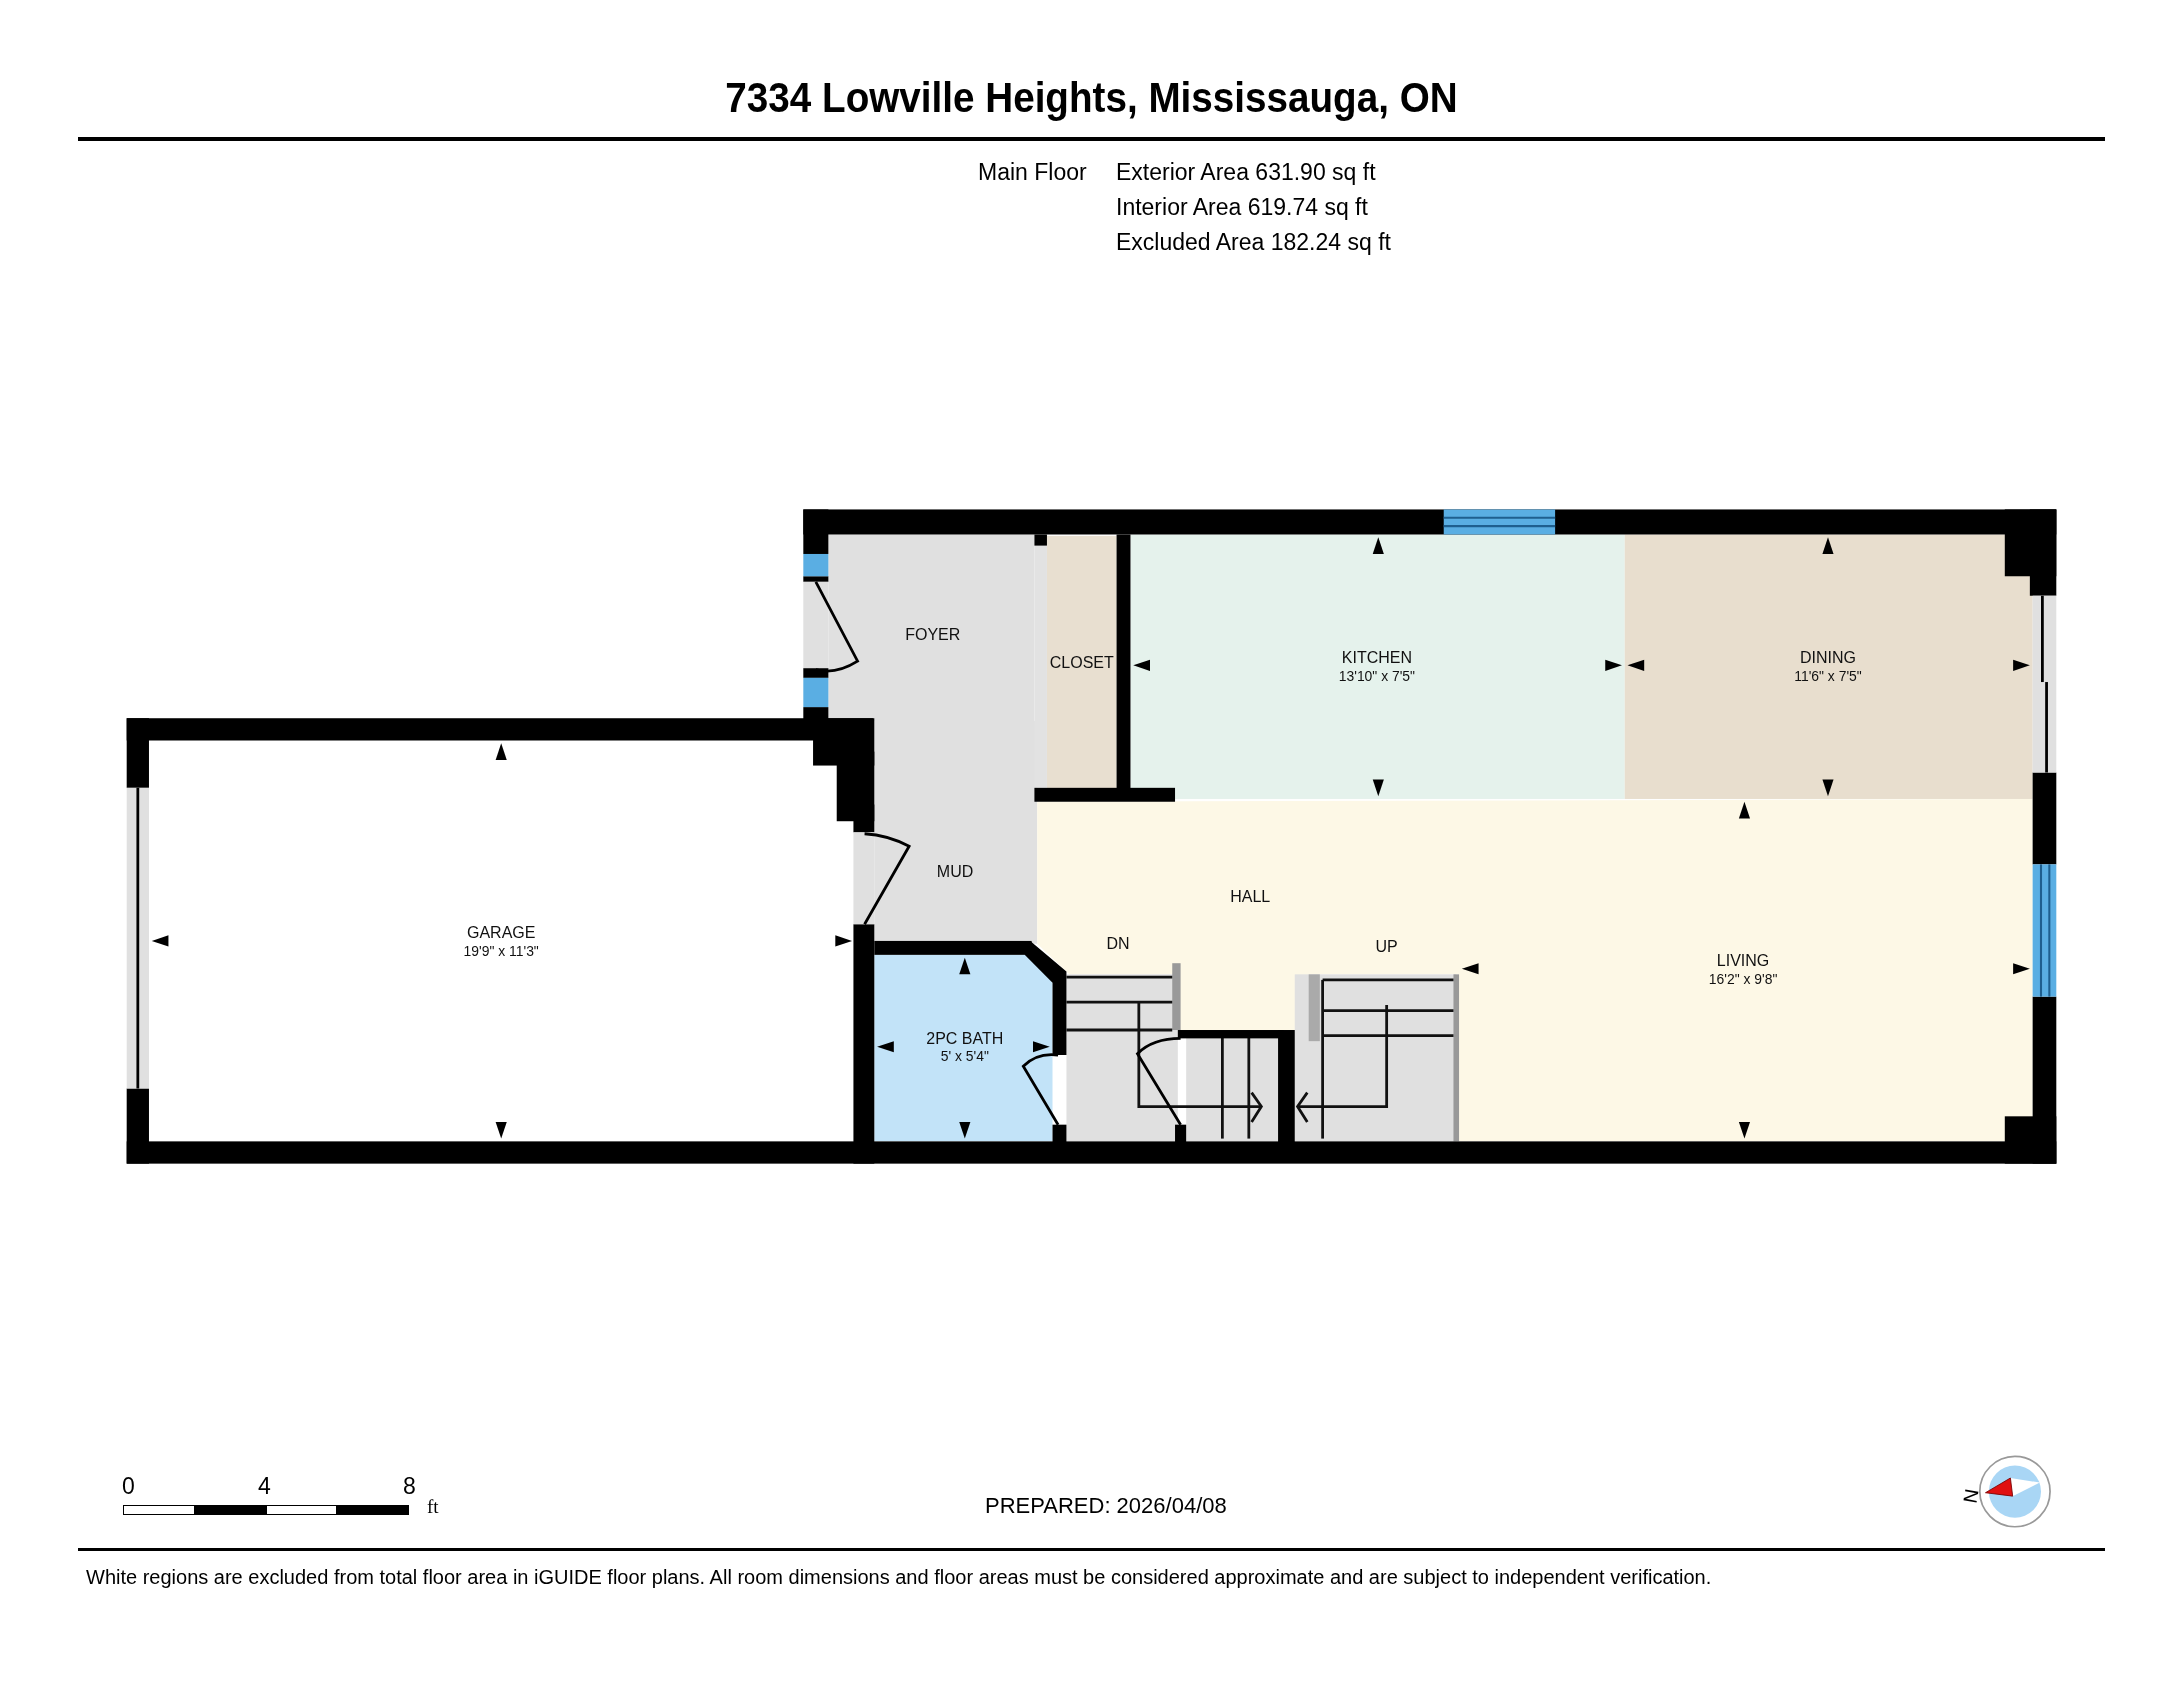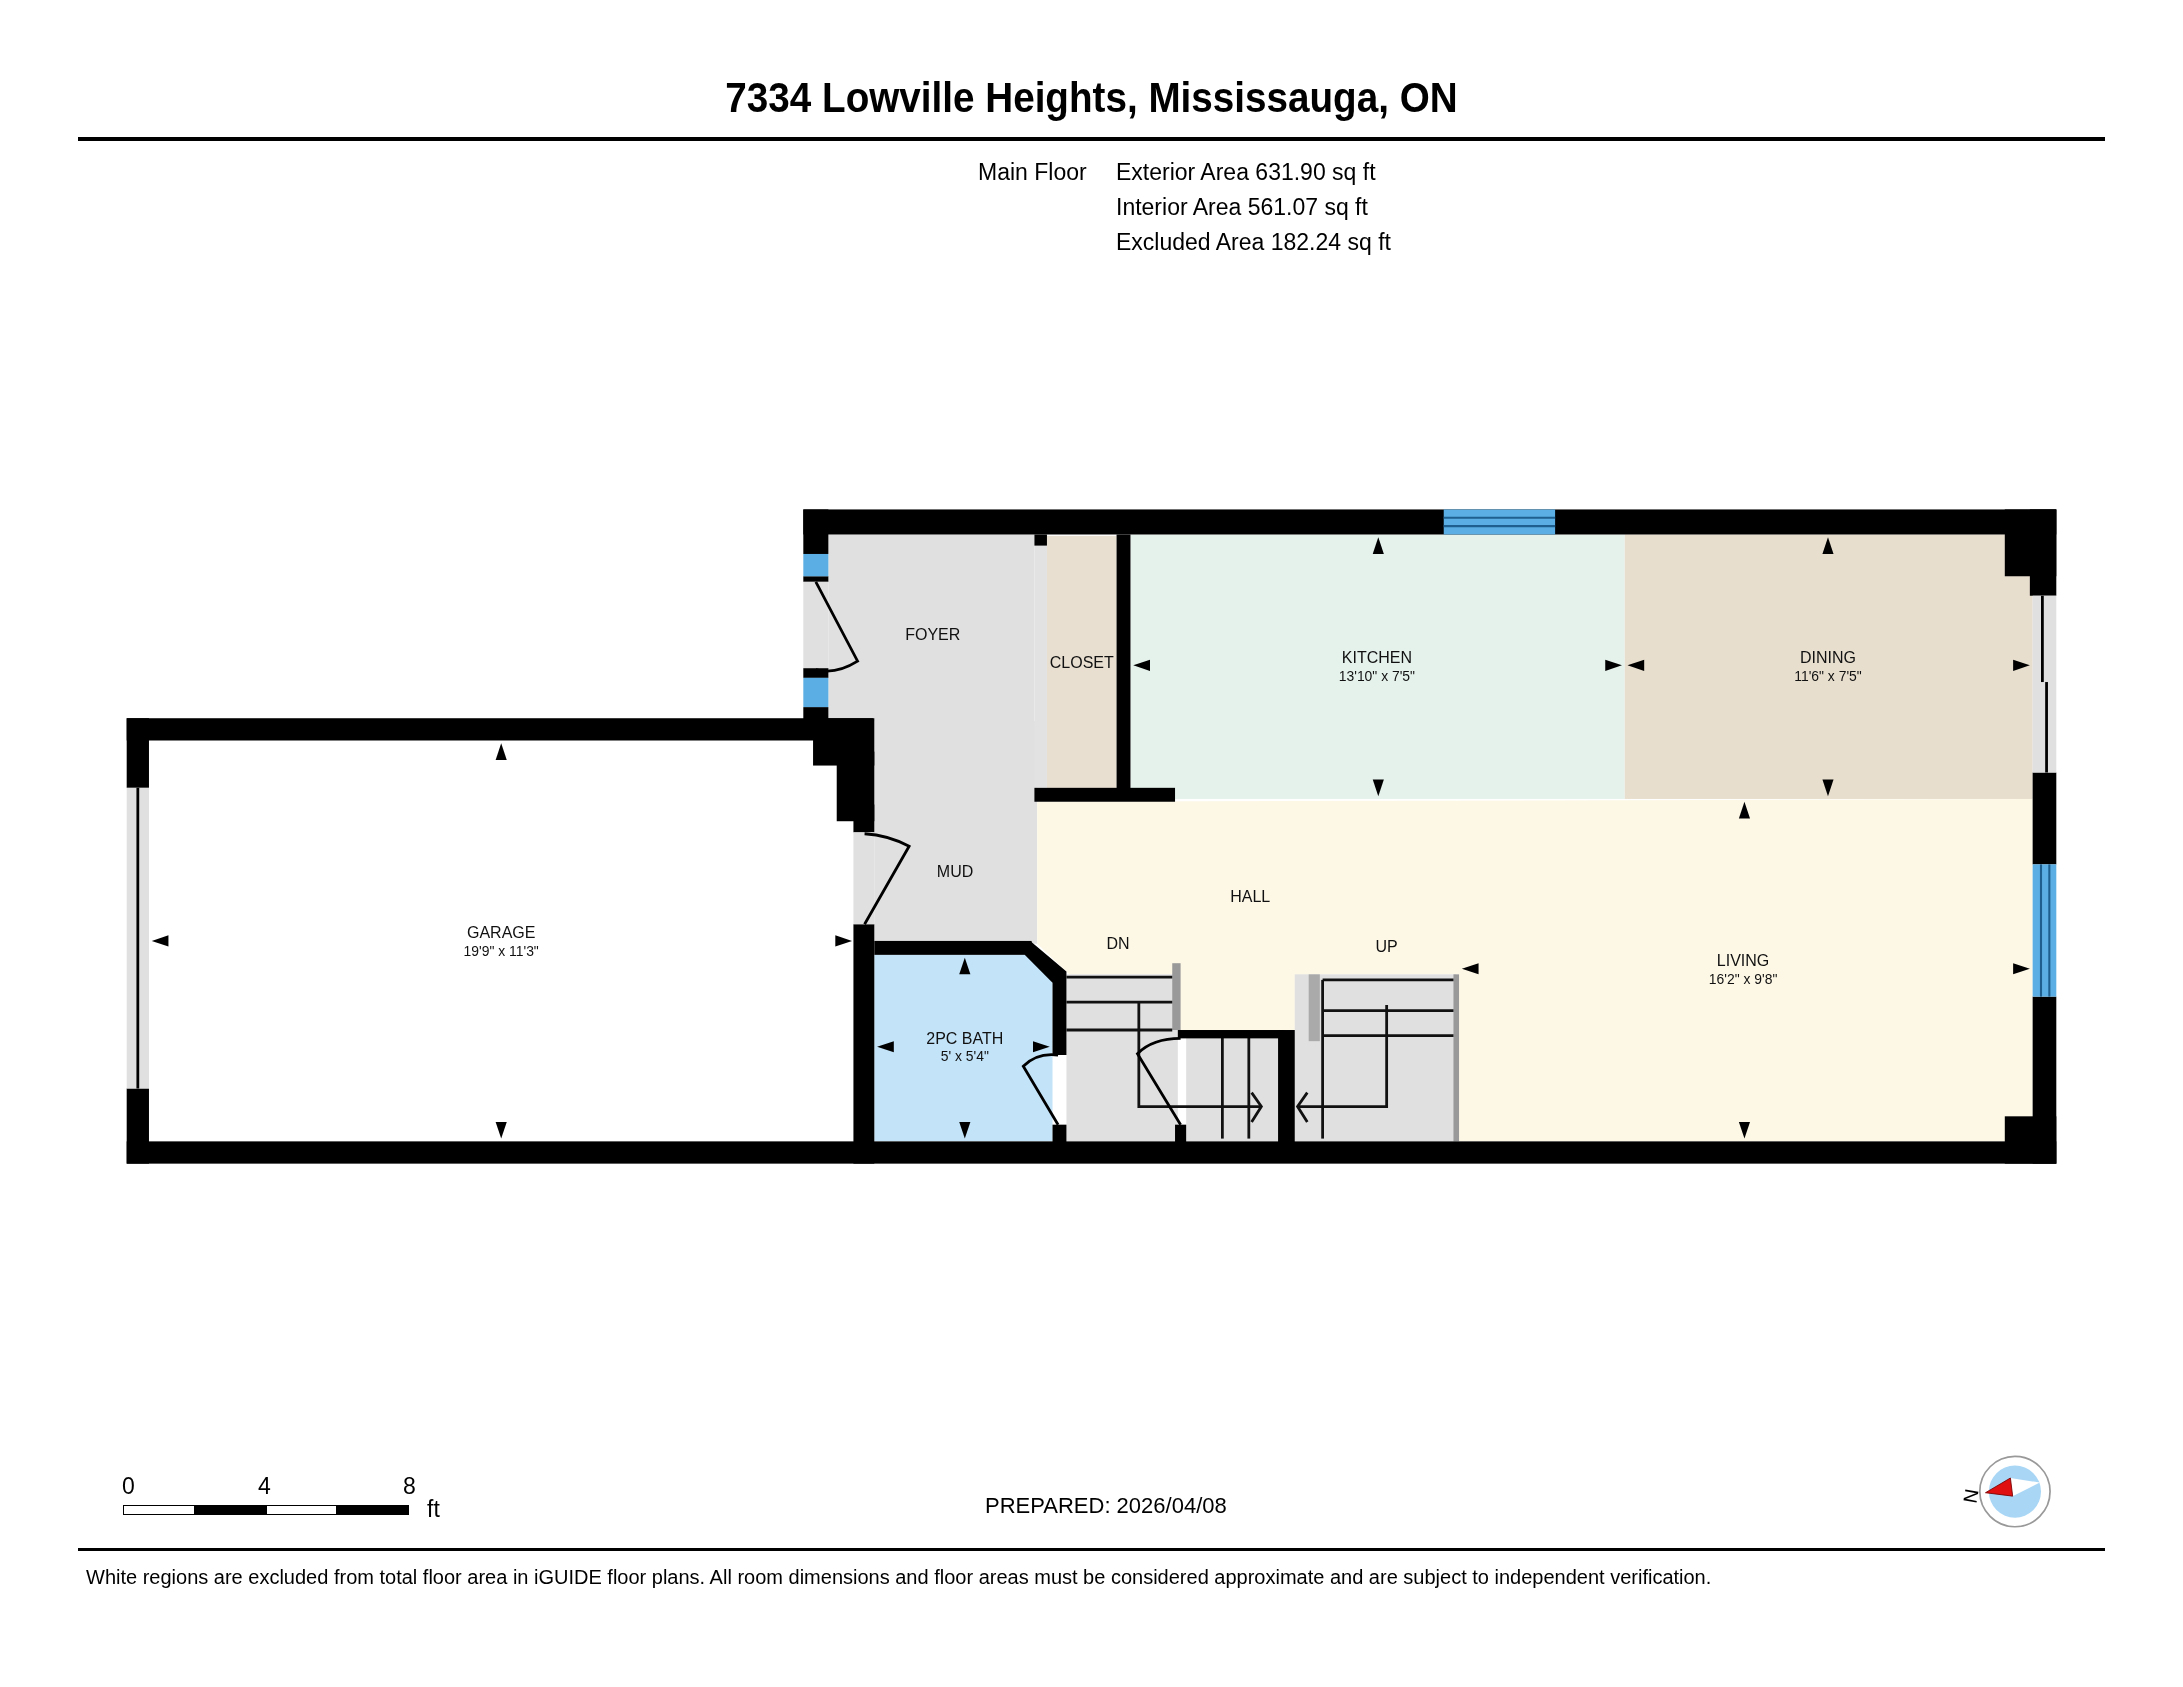--- a/index.html
+++ b/index.html
@@ -13,36 +13,36 @@
   .areas .lines { position:absolute; left:138px; top:0; white-space:nowrap; }
   .plan { position:absolute; left:0; top:0; width:2183px; height:1687px; }
   .room-label { font-family:"Liberation Sans", sans-serif; fill:#111; }
   .prepared { position:absolute; left:985px; top:1493px; font-size:22px; white-space:nowrap; }
   .disclaimer { position:absolute; left:86px; top:1566px; font-size:20px; white-space:nowrap; }
   .watermark { position:absolute; left:654px; top:1585px; font-size:43px; color:#ffffff; white-space:nowrap;
                text-shadow: 0 0 3.4px rgba(0,0,0,0.35), 0 0 1.1px rgba(0,0,0,0.25); letter-spacing:0.6px; }
   .scalebar { position:absolute; left:122px; top:1473px; width:318px; height:57px; }
   .scalebar .lbl { position:absolute; top:0; font-size:23px; }
   .scalebar .bar { position:absolute; top:32px; height:10.2px; border:1.1px solid #000; box-sizing:border-box; }
-  .scalebar .ft { position:absolute; left:305px; top:23px; font-size:23px; }
+  .scalebar .ft { position:absolute; left:305px; top:23px; font-size:19px;font-family:Liberation Serif, serif; }
   .compass { position:absolute; left:1956px; top:1444px; width:102px; height:85px; }
 </style>
 </head>
 <body>
 
 <div class="page">
 
   <div class="title">7334 Lowville Heights, Mississauga, ON</div>
   <div class="rule-top"></div>
 
   <div class="areas">
     <div class="floor">Main Floor</div>
     <div class="lines">
       <div>Exterior Area 631.90 sq ft</div>
-      <div>Interior Area 561.07 sq ft</div>
+      <div>Interior Area 619.74 sq ft</div>
       <div>Excluded Area 182.24 sq ft</div>
     </div>
   </div>
 
   <svg class="plan" viewBox="0 0 1568 1212" preserveAspectRatio="none" xmlns="http://www.w3.org/2000/svg">
 
     <rect x="595" y="384" width="148" height="134" fill="#e0e0e0"></rect>
     <rect x="628" y="518" width="117" height="160" fill="#e0e0e0"></rect>
     <rect x="752" y="385" width="50" height="182" fill="#e8dfd0"></rect>
     <rect x="743" y="392" width="9" height="174" fill="#e2e2e2"></rect>

